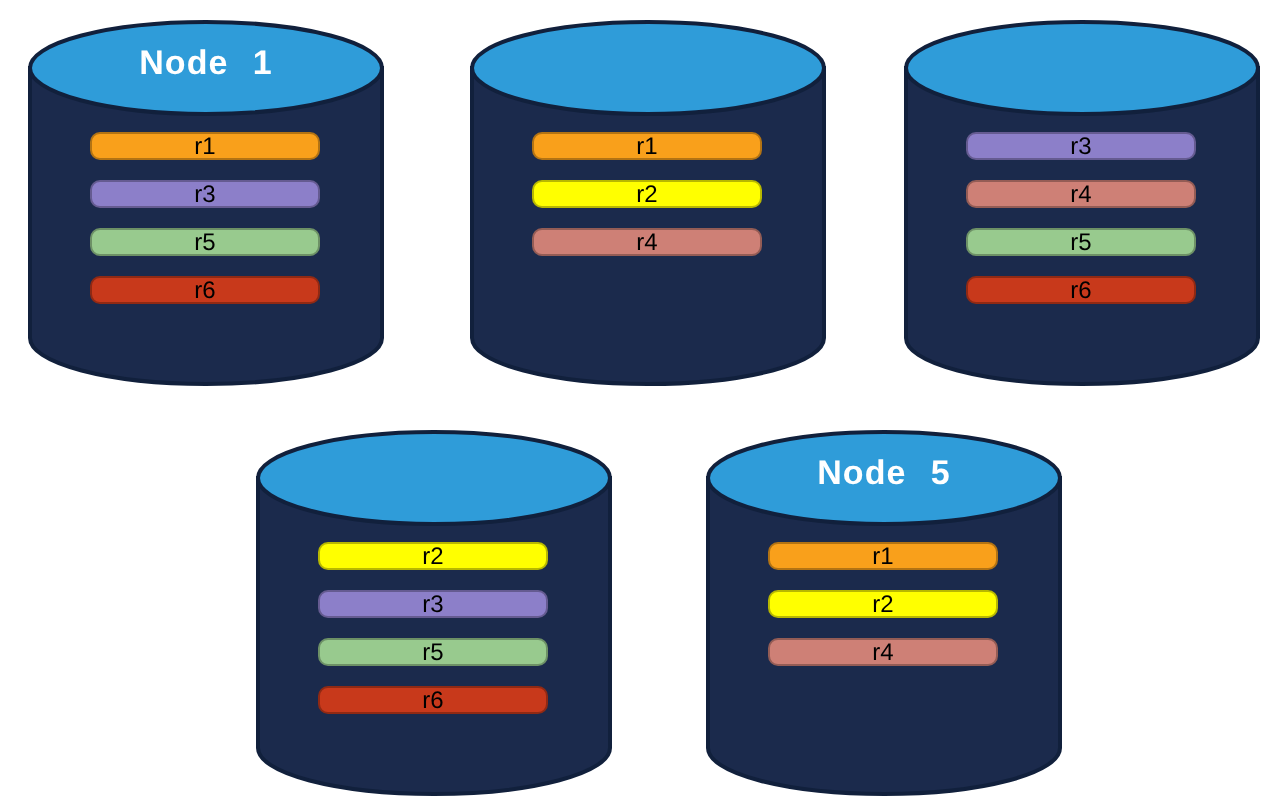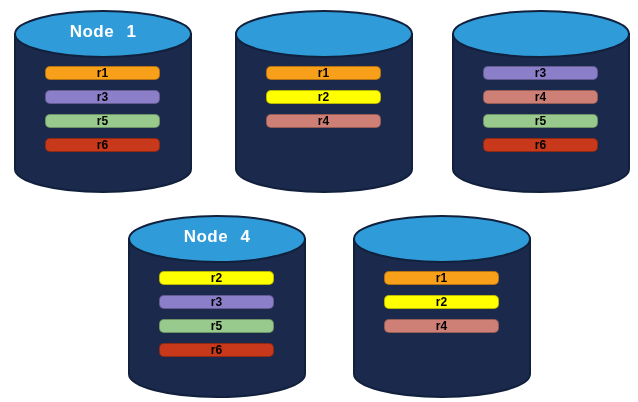--- a/index.html
+++ b/index.html
@@ -68,21 +68,21 @@
   .bar {
     height: 14px;
     border-radius: 5px;
     border: 1px solid rgba(0,0,0,0.28);
     box-sizing: border-box;
     display: flex;
     align-items: center;
     justify-content: center;
     color: var(--bar-text, #000000);
     font-size: 12px;
-    font-weight: bold;
+    font-weight: normal;
     line-height: 12px;
   }
 </style>
 </head>
 <body style="--page-bg: #FFFFFF; --cyl-body: #1B2A4C; --cyl-top: #2F9CD9; --cyl-outline: #11203C; --title-color: #FFFFFF; --bar-text: #000000;">
 
 <div class="canvas">
   <div class="node node-1">
     <svg class="cyl" viewBox="0 0 180 186" aria-hidden="true">
       <path class="cyl-body" d="M2,26 L2,161 A88,23 0 0 0 178,161 L178,26 Z"></path>
@@ -120,33 +120,33 @@
         <div class="bar" style="background: rgb(152, 202, 142);">r5</div>
         <div class="bar" style="background: rgb(200, 57, 27);">r6</div>
       </div>
   </div>
 
   <div class="node node-4">
     <svg class="cyl" viewBox="0 0 180 186" aria-hidden="true">
       <path class="cyl-body" d="M2,26 L2,161 A88,23 0 0 0 178,161 L178,26 Z"></path>
       <ellipse class="cyl-top" cx="90" cy="26" rx="88" ry="23"></ellipse>
     </svg>
-    <div class="node-title">Node 4</div>
     <div class="bars">
         <div class="bar" style="background: rgb(255, 255, 0);">r2</div>
         <div class="bar" style="background: rgb(140, 127, 201);">r3</div>
         <div class="bar" style="background: rgb(152, 202, 142);">r5</div>
         <div class="bar" style="background: rgb(200, 57, 27);">r6</div>
       </div>
   </div>
 
   <div class="node node-5">
     <svg class="cyl" viewBox="0 0 180 186" aria-hidden="true">
       <path class="cyl-body" d="M2,26 L2,161 A88,23 0 0 0 178,161 L178,26 Z"></path>
       <ellipse class="cyl-top" cx="90" cy="26" rx="88" ry="23"></ellipse>
     </svg>
+    <div class="node-title">Node 5</div>
     <div class="bars">
         <div class="bar" style="background: rgb(249, 160, 27);">r1</div>
         <div class="bar" style="background: rgb(255, 255, 0);">r2</div>
         <div class="bar" style="background: rgb(206, 128, 118);">r4</div>
       </div>
   </div>
 </div>
 
 </body></html>

